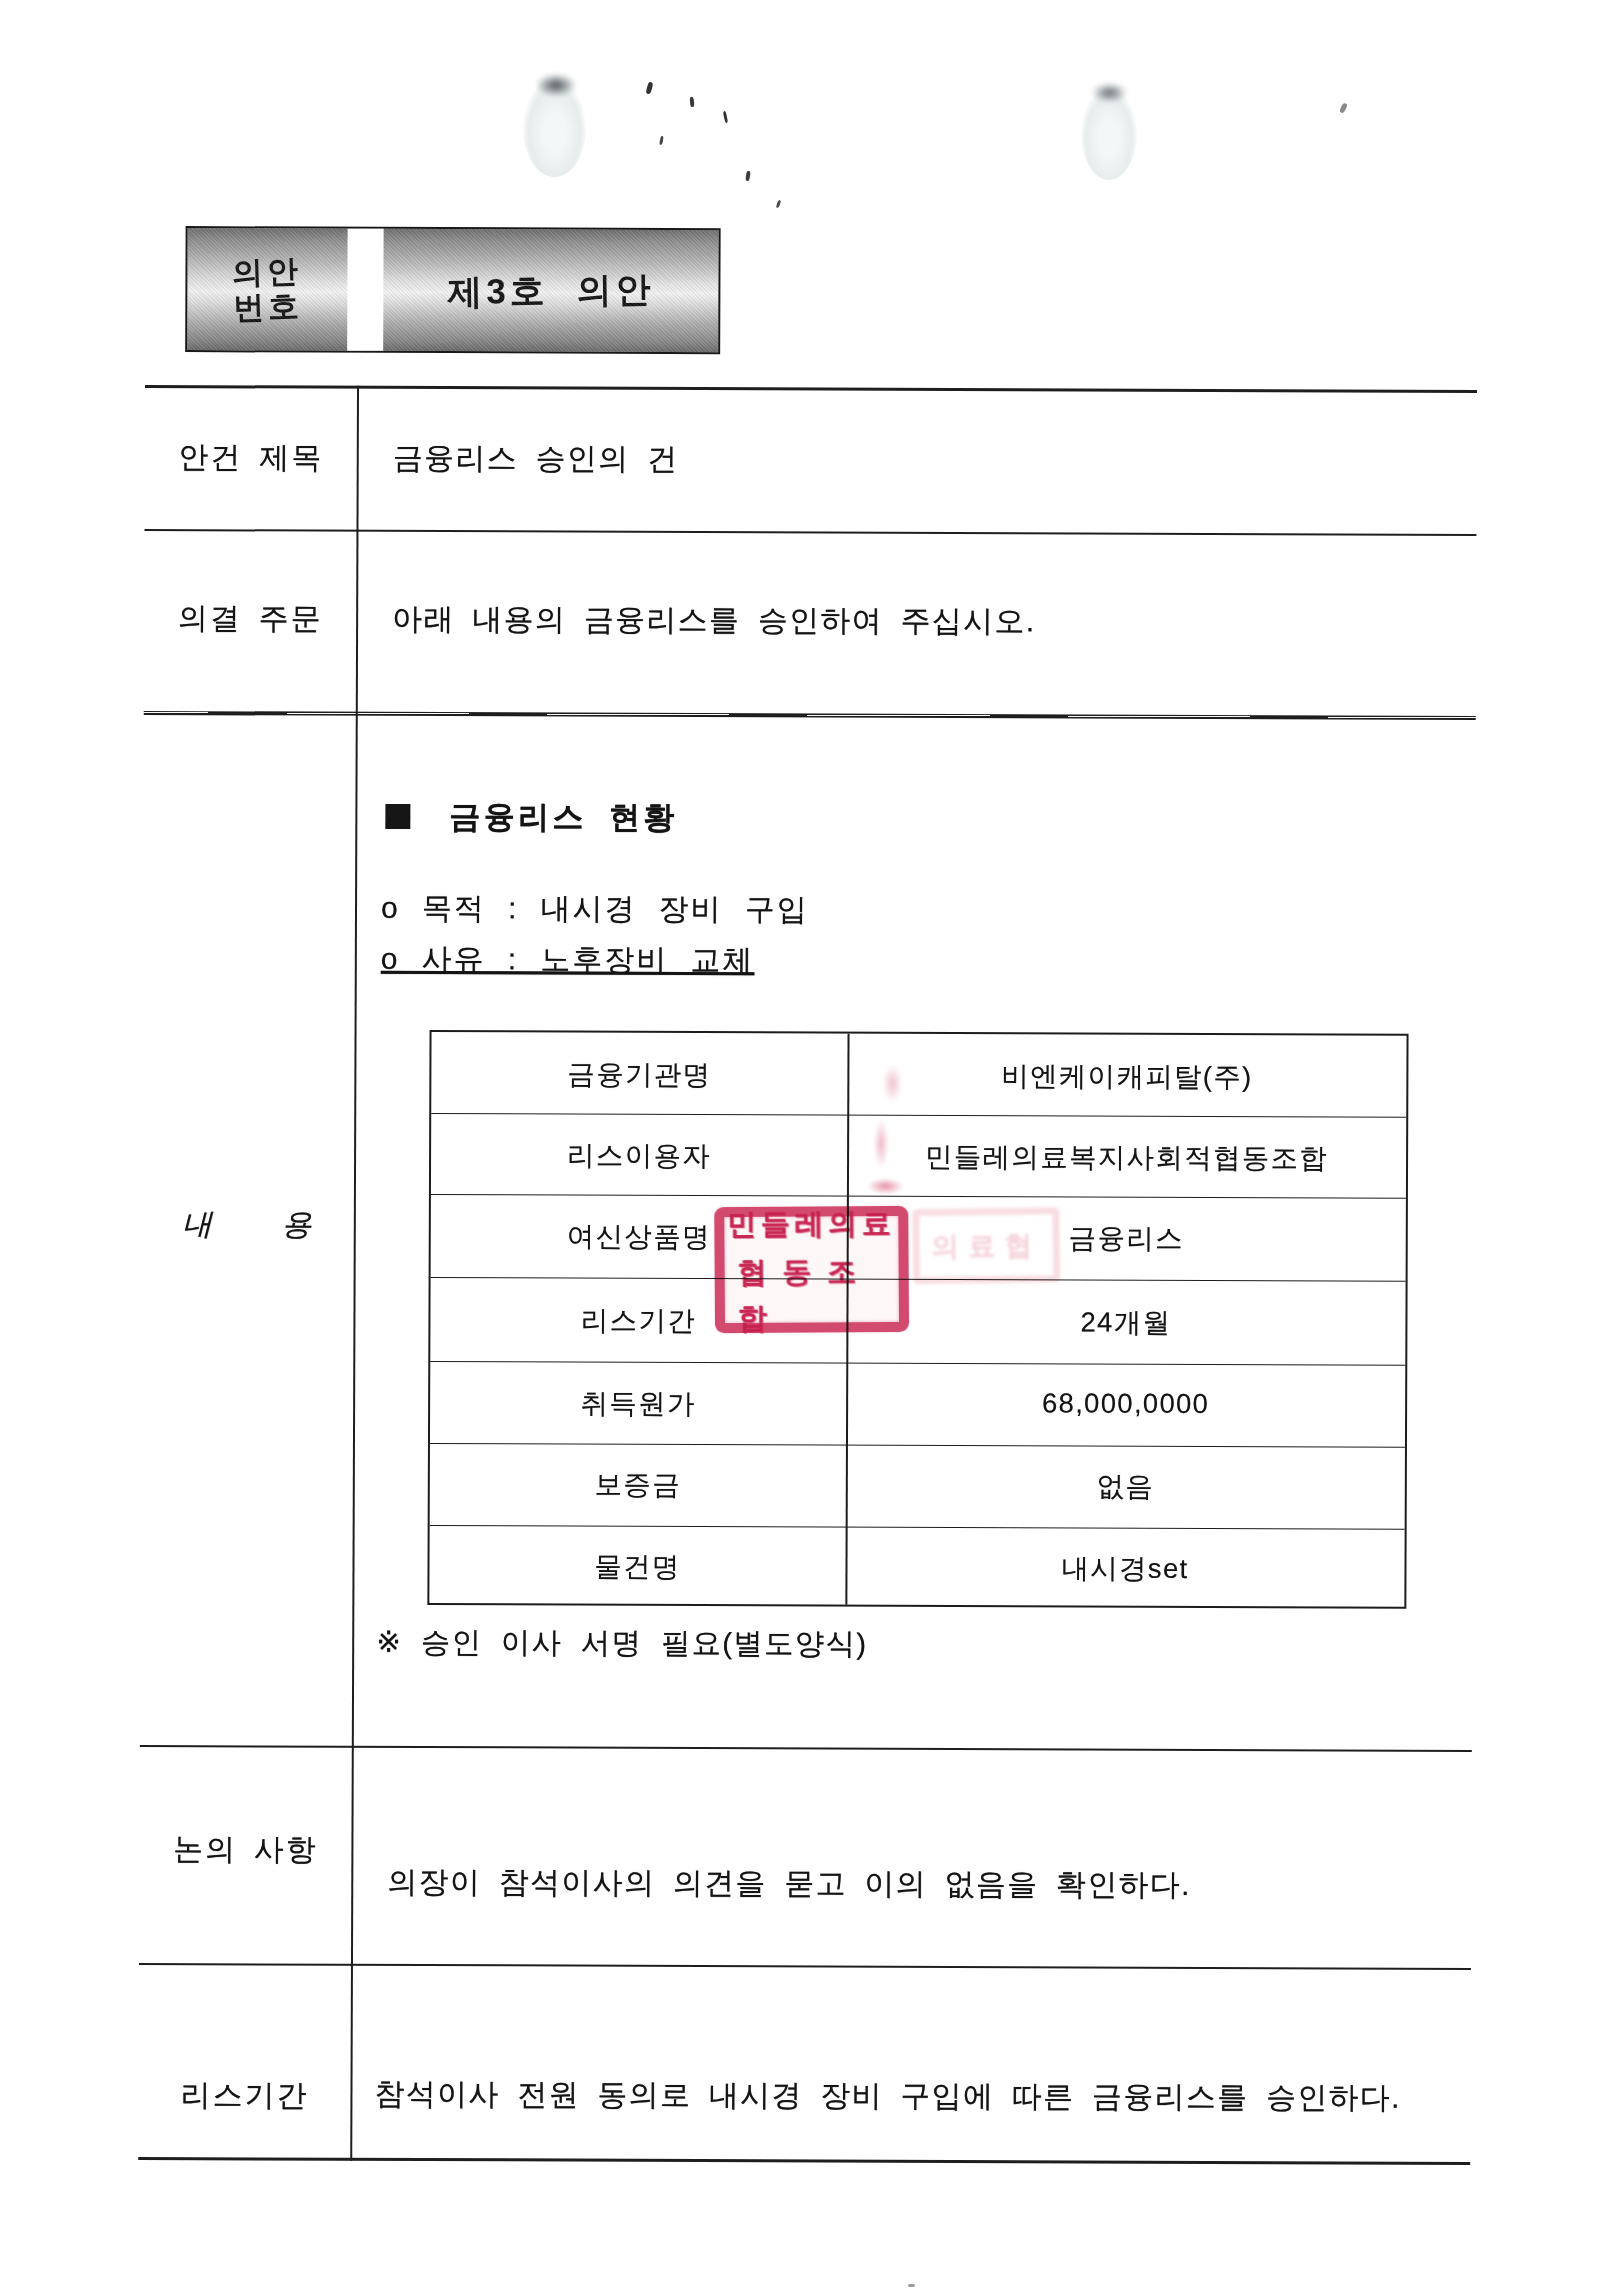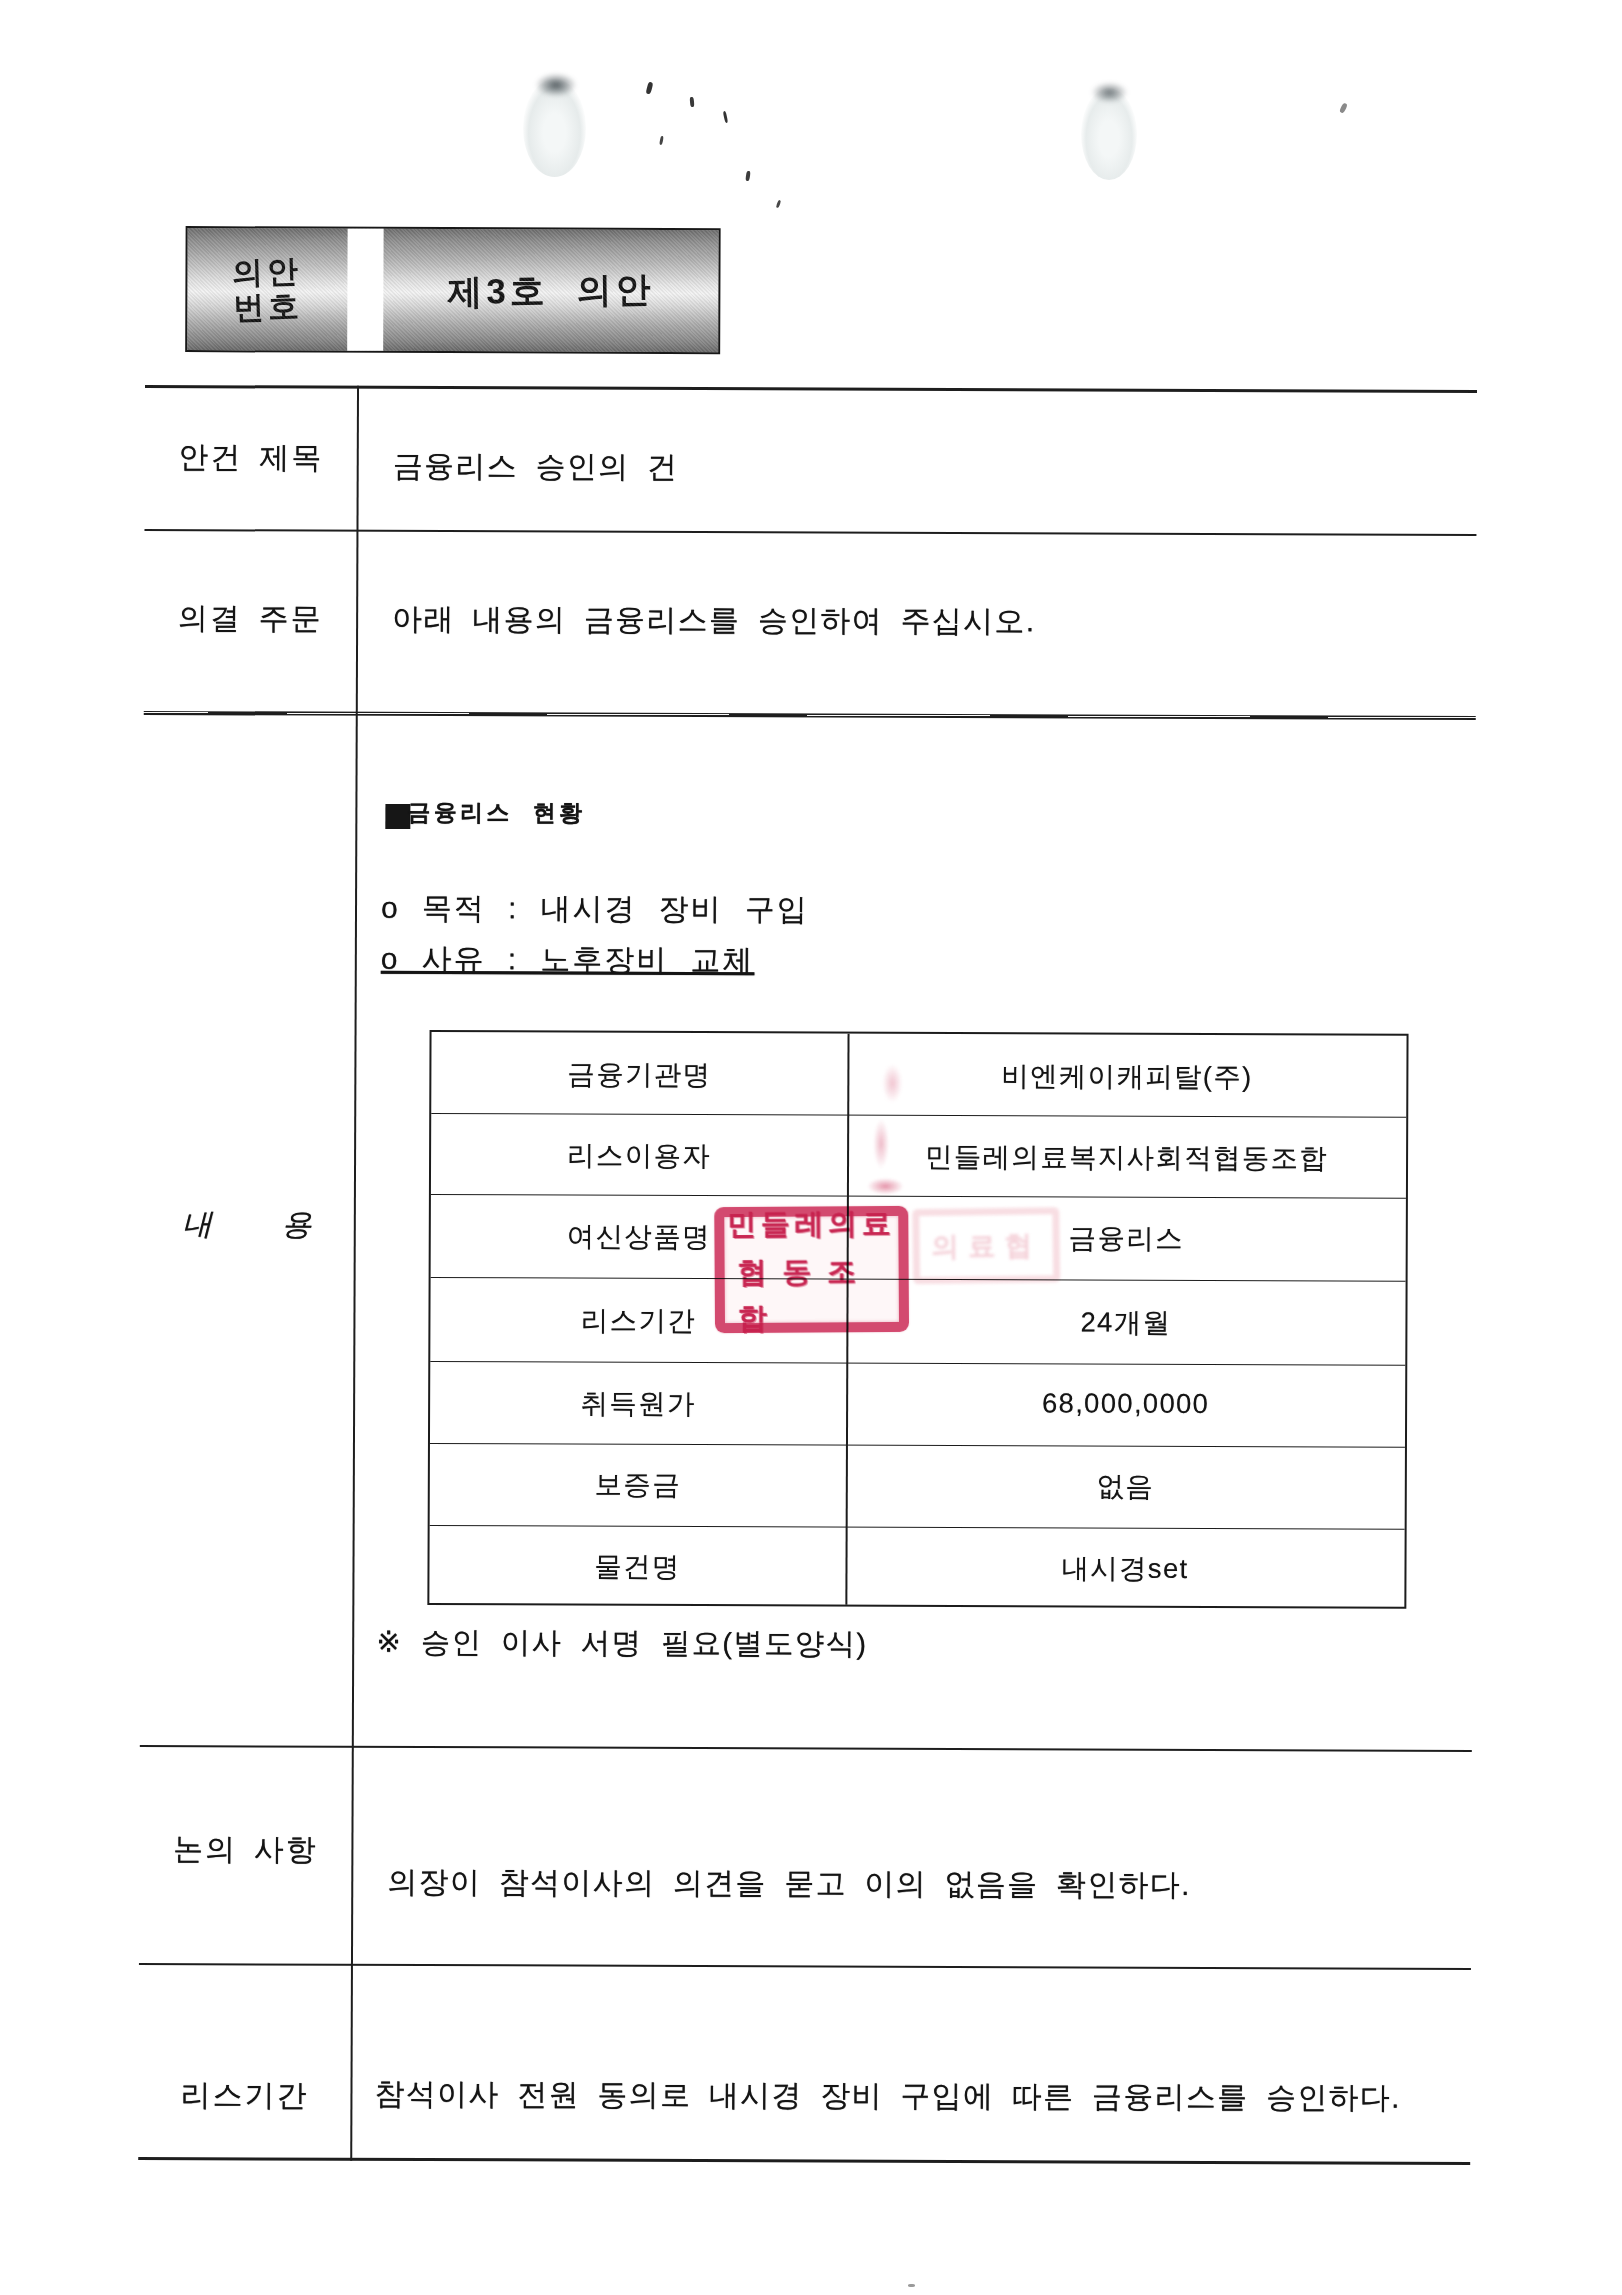--- a/index.html
+++ b/index.html
@@ -26,21 +26,21 @@
   }
   .hdr::after{content:"";position:absolute;inset:0;pointer-events:none;
     background:repeating-linear-gradient(45deg,rgba(255,255,255,.07) 0 1.3px,rgba(0,0,0,.05) 1.3px 2.6px);}
   .hdr-left{width:160px;display:flex;flex-direction:column;align-items:center;justify-content:center;
     font-size:31px;font-weight:bold;letter-spacing:3.9px;line-height:35px;transform:rotate(-2deg);}
   .hdr-stripe{width:36px;background:#ffffff;position:relative;z-index:2;}
   .hdr-right{flex:1;display:flex;align-items:center;justify-content:center;
     font-size:35px;font-weight:bold;letter-spacing:3.9px;word-spacing:14.4px;transform:rotate(-1deg);}
   
   .sq{position:absolute;left:387px;top:803px;width:25px;height:25px;background:#161616;}
-  .sectitle{left:409px;top:798px;font-size:23px;font-weight:bold;letter-spacing:3.3px;word-spacing:10.5px;}
+  .sectitle{left:451px;top:798px;font-size:31px;font-weight:bold;letter-spacing:3.3px;word-spacing:10.5px;}
   .bullet{left:383px;font-size:30px;letter-spacing:2px;word-spacing:11.8px;}
   
   .itable{position:absolute;left:432px;top:1029px;width:979px;height:575px;
     border:2px solid #1c1c1c;box-sizing:border-box;}
   .itable .ihl{position:absolute;left:0;width:100%;height:1.3px;background:#1c1c1c;}
   .itable .ivl{position:absolute;top:0;left:416px;width:2px;height:100%;background:#1c1c1c;}
   .itrow{position:absolute;left:0;width:100%;display:flex;}
   .itkey{width:416px;text-align:center;font-size:27.5px;letter-spacing:1.3px;
      text-shadow:0 0 0.7px rgba(20,20,20,.5);}
   .itval{flex:1;text-align:center;font-size:27.5px;letter-spacing:1.3px;
@@ -108,21 +108,21 @@
     <div class="hl" style="top:1963px;height:2px;"></div>
     <div class="hl" style="top:2157px;height:2.6px;"></div>
     <div class="vl" style="left:357px;top:385px;width:2px;height:1775px;"></div>
 
     <div class="t rowlabel" style="top:440px;">안건 제목</div>
     <div class="t rowlabel" style="top:601px;">의결 주문</div>
     <div class="t rowlabel" style="top:1207px;font-style:italic;">내    용</div>
     <div class="t rowlabel" style="top:1832px;">논의 사항</div>
     <div class="t rowlabel" style="top:2078px;">리스기간</div>
 
-    <div class="t rowvalue" style="left:393px;top:440px;margin-top:8px;">금융리스 승인의 건</div>
+    <div class="t rowvalue" style="left:393px;top:440px;">금융리스 승인의 건</div>
     <div class="t rowvalue" style="left:393px;top:601px;">아래 내용의 금융리스를 승인하여 주십시오.</div>
     <div class="t rowvalue" style="left:393px;top:1864px;">의장이 참석이사의 의견을 묻고 이의 없음을 확인하다.</div>
     <div class="t rowvalue" style="left:381px;top:2076px;">참석이사 전원 동의로 내시경 장비 구입에 따른 금융리스를 승인하다.</div>
 
     <div class="sq"></div>
     <div class="t sectitle">금융리스 현황</div>
     <div class="t bullet" style="top:890px;">o 목적 : 내시경 장비 구입</div>
     <div class="t bullet" style="top:941px;text-decoration:underline;">o 사유 : 노후장비 교체</div>
 
     <div class="itable">

